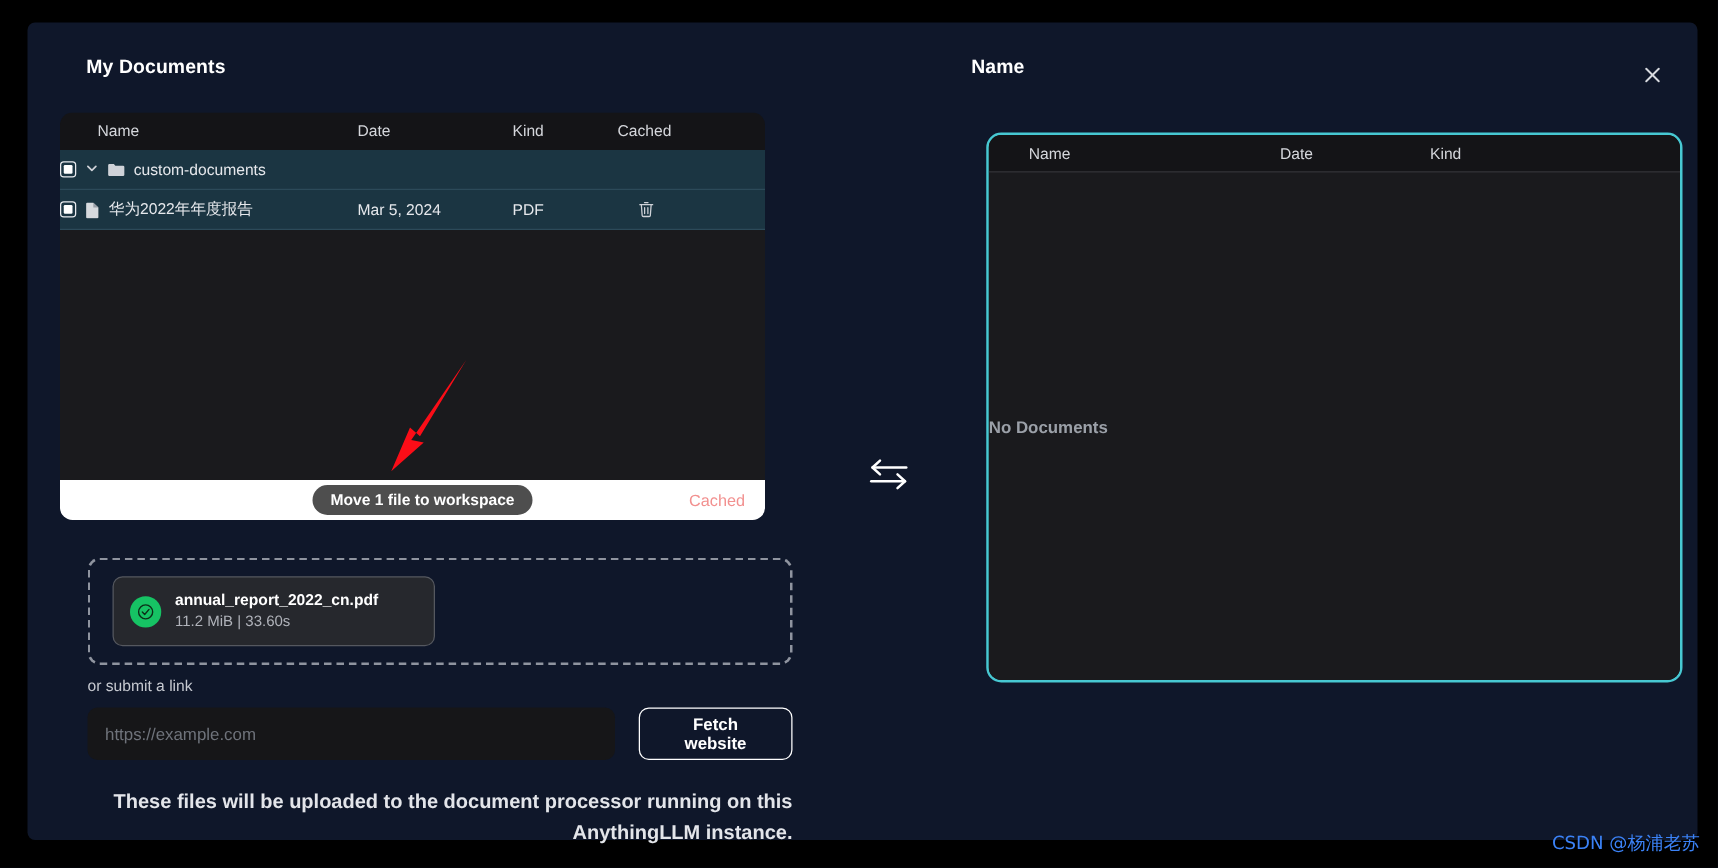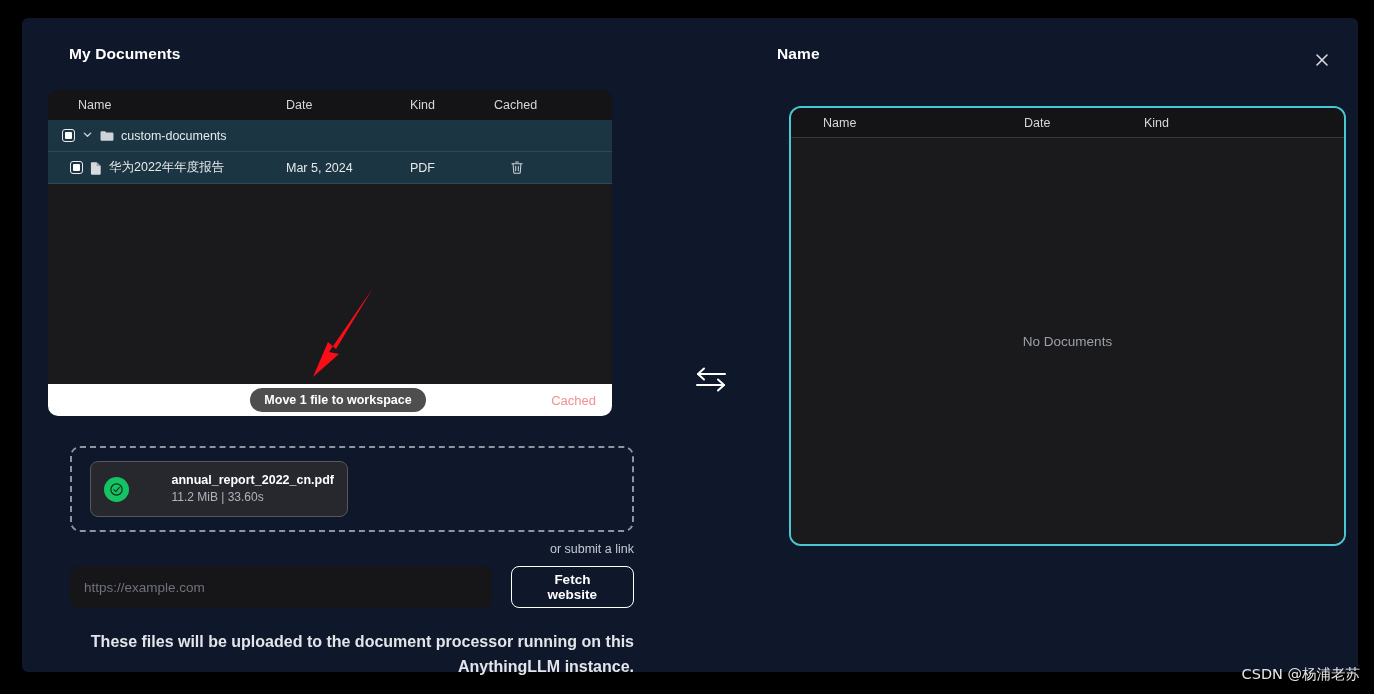--- a/index.html
+++ b/index.html
@@ -107,22 +107,22 @@
     font-size: 12.5px;
     color: #e6e8ec;
     white-space: nowrap;
   }
   .row .cell.name {
     left: 0;
     display: flex;
     align-items: center;
     gap: 7px;
   }
-  .row.folder .cell.name { padding-left: 14px; }
-  .row.file   .cell.name { padding-left: 22px; }
+  .row.folder .cell.name { }
+  .row.file   .cell.name { }
 
   .cb {
     width: 13px; height: 13px;
     border: 1.6px solid #e9ebef;
     border-radius: 3px;
     display: inline-flex;
     align-items: center;
     justify-content: center;
     flex: 0 0 auto;
     cursor: pointer;
@@ -193,21 +193,20 @@
   .file-card {
     width: 258px;
     height: 56px;
     background: #26282d;
     border: 1px solid #55585f;
     border-radius: 8px;
     display: flex;
     align-items: center;
     gap: 11px;
     padding: 18px 13px;
-    justify-content: space-between;
   }
   .ok-circle {
     width: 25px; height: 25px;
     border-radius: 50%;
     background: #16c364;
     display: flex; align-items: center; justify-content: center;
     flex: 0 0 auto;
   }
   .file-name {
     font-size: 12.5px;
@@ -219,21 +218,21 @@
     font-size: 12px;
     color: #b0b3ba;
     line-height: 1.35;
   }
 
   
   .or-link {
     position: absolute;
     left: 48px; top: 524px;
     width: 564px;
-    text-align: right;
+    text-align: left;
     font-size: 12.5px;
     color: #c6c9d0;
   }
   .url-row {
     position: absolute;
     left: 48px; top: 548px;
     width: 564px;
     display: flex;
     align-items: center;
     gap: 19px;
@@ -308,21 +307,21 @@
   }
   .r-name { position: absolute; left: 32px; }
   .r-date { position: absolute; left: 233px; }
   .r-kind { position: absolute; left: 353px; }
 
   .empty-body {
     flex: 1 1 auto;
     background: #1a1a1d;
     display: flex;
     align-items: center;
-    justify-content: center;
+    font-weight: bold;
   }
   .empty-text {
     font-size: 13.5px;
     color: #9ba0a8;
   }
 
   
   .annot {
     position: absolute;
     left: 295px;
@@ -331,21 +330,21 @@
     height: 110px;
     pointer-events: none;
   }
 
   
   .watermark {
     position: absolute;
     right: 14px;
     bottom: 10px;
     font-size: 14.5px;
-    color: #e5e5e5;
+    color: #3b82f6;
     font-family: "DejaVu Sans", sans-serif;
   }
 </style>
 </head>
 <body>
 
 <div id="root">
 
   <div class="modal">
 

